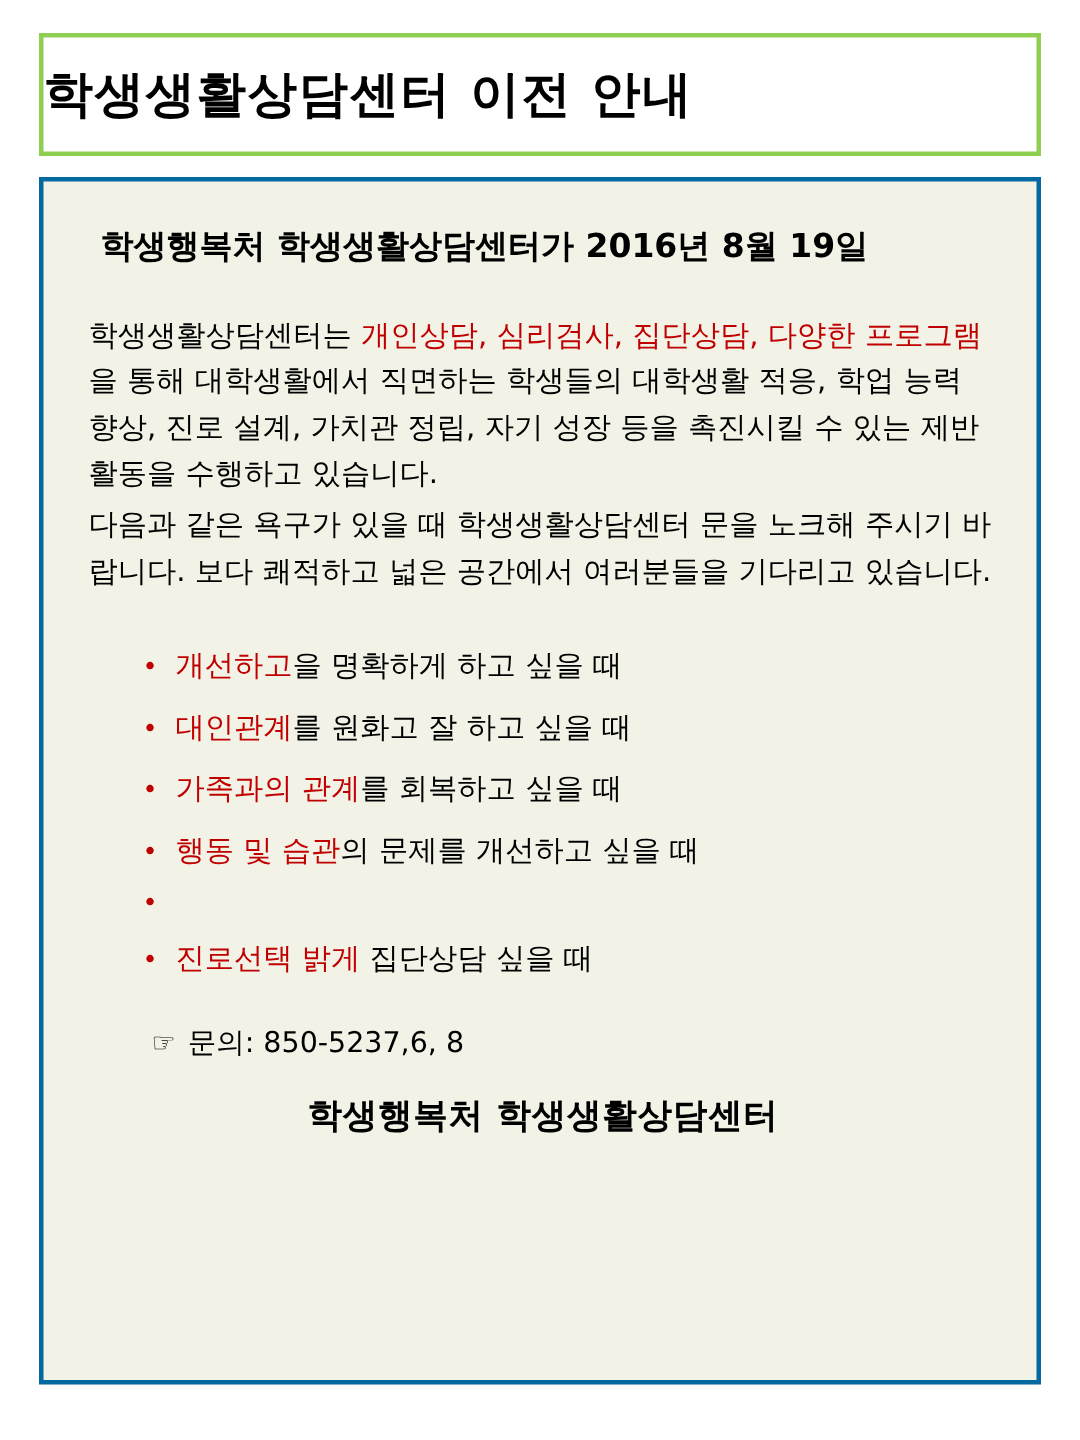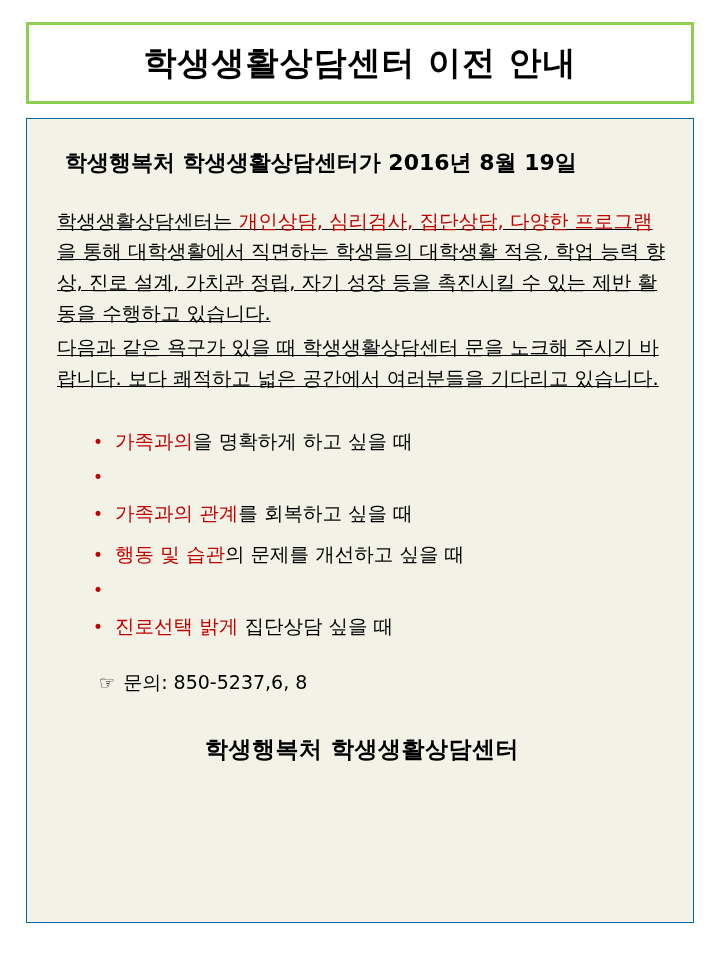--- a/index.html
+++ b/index.html
@@ -23,53 +23,52 @@
     background: #ffffff;
   }
   .title-box {
     box-sizing: border-box;
     margin: 8px 12px 0 12px;
     border: 3px solid #8ecf52;
     background: #ffffff;
     height: 82px;
     display: flex;
     align-items: center;
-    justify-content: center;
+    justify-content: flex-start;
   }
   .title-text {
     font-family: "DejaVu Sans", sans-serif;
     font-weight: bold;
     font-size: 33px;
     letter-spacing: 1px;
     color: #000000;
     white-space: nowrap;
   }
   .body-box {
     box-sizing: border-box;
     margin: 14px 12px 0 12px;
     background: #f2f2e6;
-    border: 1px solid #0369a1;
+    border: 3px solid #0369a1;
     height: 805px;
     padding: 26px 26px 10px 30px;
   }
   .lead {
     font-family: "DejaVu Sans", sans-serif;
     font-weight: bold;
     font-size: 22px;
     line-height: 1.62;
     color: #000000;
     padding-left: 8px;
   }
   .para {
     margin-top: 26px;
     font-family: "DejaVu Sans", sans-serif;
     font-size: 19.5px;
     line-height: 1.58;
     color: #000000;
-    text-decoration: underline;
   }
   .para p {
     margin: 0;
   }
   .para .p2 {
     margin-top: 3px;
   }
   .hl {
     color: #c00000;
   }
@@ -102,21 +101,21 @@
     font-size: 19px;
     color: #000000;
     display: flex;
     align-items: baseline;
   }
   .contact-icon {
     margin-right: 8px;
     font-size: 18px;
   }
   .signature {
-    margin-top: 38px;
+    margin-top: 20px;
     text-align: center;
     font-family: "DejaVu Sans", sans-serif;
     font-weight: bold;
     font-size: 23px;
     letter-spacing: 0.5px;
     color: #000000;
   }
 </style>
 </head>
 <body>
@@ -135,25 +134,26 @@
 
     <div class="para">
       <p class="p1"><span> 학생생활상담센터는 </span><span class="hl">개인상담, 심리검사, 집단상담, 다양한 프로그램</span><span>을 통해 대학생활에서  직면하는 학생들의 대학생활 적응, 학업 능력 향상, 진로 설계, 가치관 정립, 자기 성장 등을 촉진시킬 수 있는 제반 활동을 수행하고 있습니다.</span></p>
       <p class="p2">다음과 같은 욕구가 있을 때 학생생활상담센터  문을 노크해 주시기 바랍니다. 보다 쾌적하고 넓은 공간에서 여러분들을 기다리고 있습니다.</p>
     </div>
 
     <div class="bullets">
 
       <div class="bullet-row">
         <span class="bullet-dot">•</span>
-        <span class="bullet-text"><span class="hl">가족과의</span><span>을 명확하게 하고 싶을 때</span></span>
+        <span class="bullet-text"><span class="hl">개선하고</span><span>을 명확하게 하고 싶을 때</span></span>
       </div>
 
       <div class="bullet-row">
         <span class="bullet-dot">•</span>
+        <span class="bullet-text"><span class="hl">대인관계</span><span>를 원화고 잘 하고 싶을 때</span></span>
       </div>
 
       <div class="bullet-row">
         <span class="bullet-dot">•</span>
         <span class="bullet-text"><span class="hl">가족과의 관계</span><span>를 회복하고 싶을 때</span></span>
       </div>
 
       <div class="bullet-row">
         <span class="bullet-dot">•</span>
         <span class="bullet-text"><span class="hl">행동 및 습관</span><span>의 문제를 개선하고 싶을 때</span></span>

